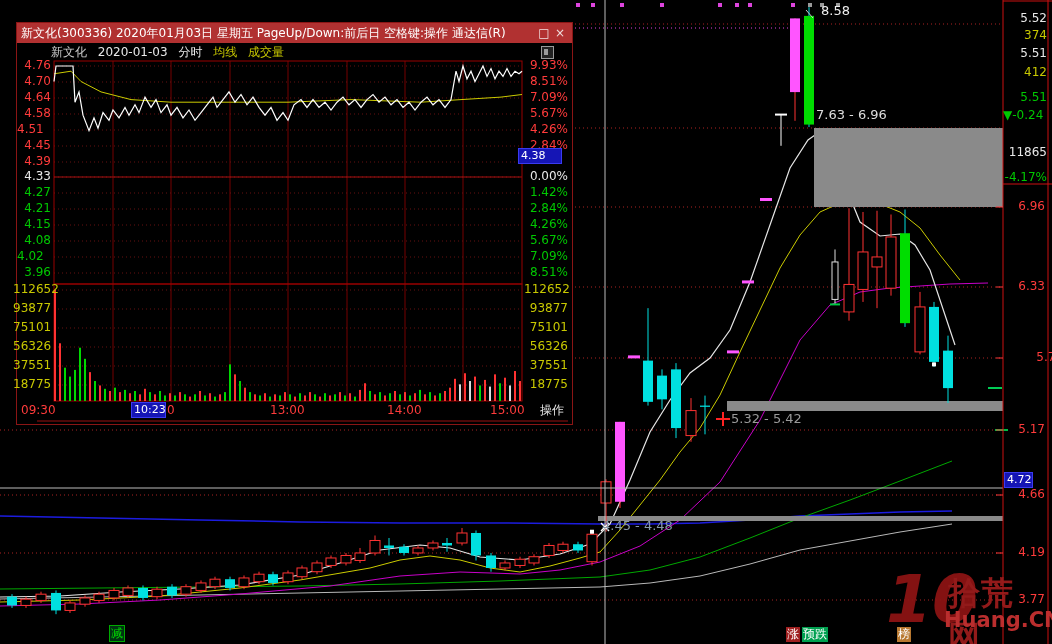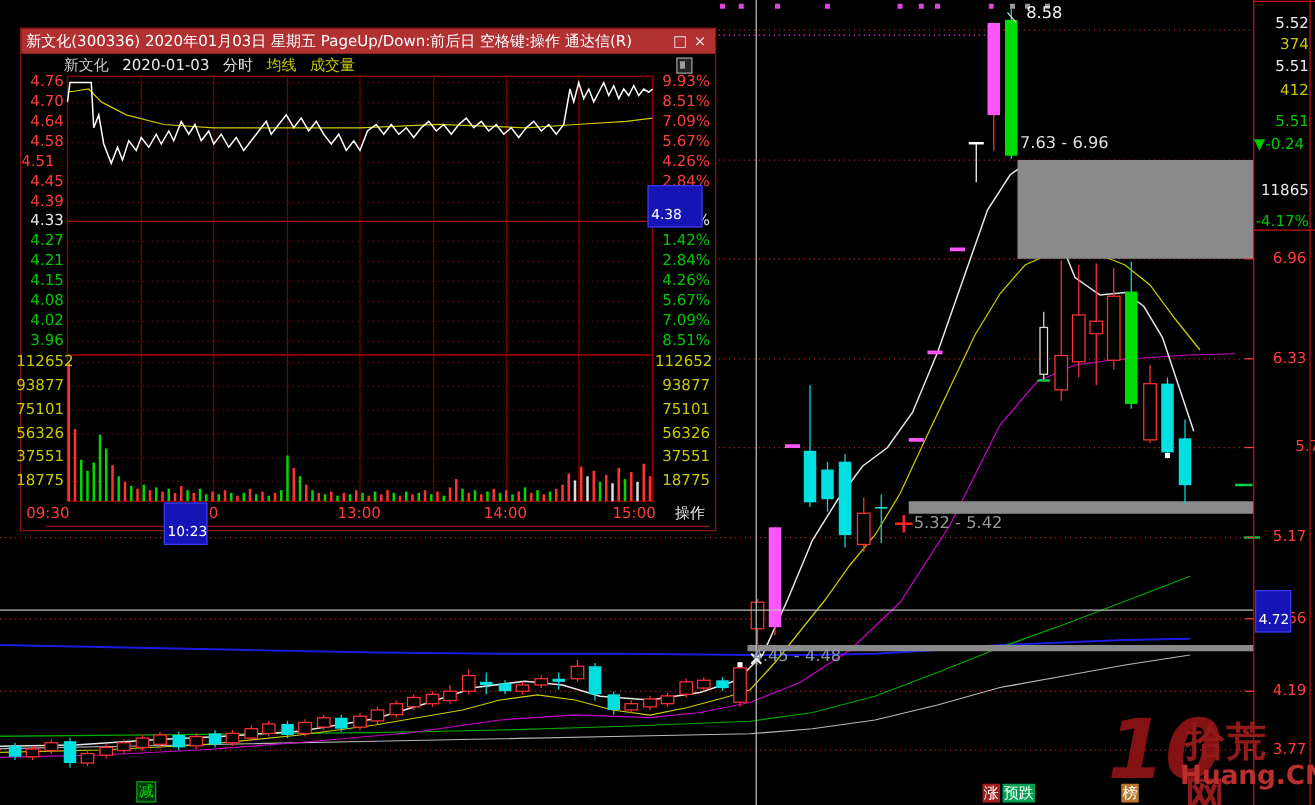--- a/index.html
+++ b/index.html
@@ -9,21 +9,21 @@
   .lab{position:absolute;font-size:12px;line-height:14px;white-space:nowrap;}
   .r{color:#ff3b3b;} .w{color:#e8e8e8;} .y{color:#c8c800;}
   #inset-window{position:absolute;left:16px;top:22px;width:557px;height:403px;background:#000;border:1px solid #8b1515;box-sizing:border-box;z-index:10;}
   #inset-title-bar{position:absolute;left:0;top:0;width:100%;height:20px;background:#b13131;color:#fff;font-size:12px;line-height:20px;display:flex;box-sizing:border-box;padding:0 4px;}
   #inset-title{flex:1;overflow:hidden;white-space:nowrap;}
   .win-btn{width:16px;text-align:center;color:#f0dede;cursor:default;font-size:12px;}
   #inset-subtitle{position:absolute;left:0;top:21px;width:100%;height:17px;font-size:12px;line-height:16px;}
   #inset-subtitle span{margin-right:7px;}
   #mode-icon{position:absolute;left:524px;top:2px;width:11px;height:11px;border:1px solid #9a9a9a;background:#222;}
   #mode-icon::after{content:"";position:absolute;left:2px;top:2px;width:4px;height:6px;background:#9a9a9a;}
-  .blue-box{position:absolute;background:#1515b5;border:1px solid #3a3af0;color:#fff;font-size:11px;line-height:14px;padding:16px 2px;box-sizing:border-box;z-index:12;}
+  .blue-box{position:absolute;background:#1515b5;border:1px solid #3a3af0;color:#fff;font-size:11px;line-height:14px;padding:0 2px;box-sizing:border-box;z-index:12;}
   .ann{position:absolute;font-size:13px;z-index:6;white-space:nowrap;}
   .sig{position:absolute;font-size:12px;line-height:15px;padding:0 1px;color:#fff;z-index:6;}
   #watermark{position:absolute;left:886px;top:564px;width:130px;height:80px;z-index:20;opacity:0.95;}
   #wm-num{position:absolute;left:0;top:-4px;font-size:66px;font-weight:bold;font-style:italic;color:#8c1414;line-height:80px;}
   #wm-cn{position:absolute;left:62px;top:8px;font-size:32px;font-weight:bold;color:#9a1c1c;letter-spacing:1px;}
   #wm-site{position:absolute;left:58px;top:44px;font-size:21px;font-weight:bold;color:#c53131;}
   svg{display:block;}
 </style>
 </head>
 <body>
@@ -422,21 +422,21 @@
         <div class="lab" style="left: 0px; top: 67px; width: 34px; text-align: right; color: rgb(255, 59, 59); z-index: 3;">4.64</div>
         <div class="lab" style="left: 0px; top: 83px; width: 34px; text-align: right; color: rgb(255, 59, 59); z-index: 3;">4.58</div>
         <div class="lab" style="left: 0px; top: 99px; width: 34px; color: rgb(255, 59, 59); z-index: 3;">4.51</div>
         <div class="lab" style="left: 0px; top: 115px; width: 34px; text-align: right; color: rgb(255, 59, 59); z-index: 3;">4.45</div>
         <div class="lab" style="left: 0px; top: 131px; width: 34px; text-align: right; color: rgb(255, 59, 59); z-index: 3;">4.39</div>
         <div class="lab" style="left: 0px; top: 146px; width: 34px; text-align: right; color: rgb(232, 232, 232); z-index: 3;">4.33</div>
         <div class="lab" style="left: 0px; top: 162px; width: 34px; text-align: right; color: rgb(0, 200, 0); z-index: 3;">4.27</div>
         <div class="lab" style="left: 0px; top: 178px; width: 34px; text-align: right; color: rgb(0, 200, 0); z-index: 3;">4.21</div>
         <div class="lab" style="left: 0px; top: 194px; width: 34px; text-align: right; color: rgb(0, 200, 0); z-index: 3;">4.15</div>
         <div class="lab" style="left: 0px; top: 210px; width: 34px; text-align: right; color: rgb(0, 200, 0); z-index: 3;">4.08</div>
-        <div class="lab" style="left: 0px; top: 226px; width: 34px; text-align: right; color: rgb(0, 200, 0); z-index: 3;">4.02</div>
+        <div class="lab" style="left: 0px; top: 226px; width: 34px; text-align: left; color: rgb(0, 200, 0); z-index: 3;">4.02</div>
         <div class="lab" style="left: 0px; top: 242px; width: 34px; text-align: right; color: rgb(0, 200, 0); z-index: 3;">3.96</div>
       </div>
     <div id="inset-right-axis">
         <div class="lab" style="left: 507px; top: 35px; width: 44px; text-align: right; color: rgb(255, 59, 59); z-index: 3;">9.93%</div>
         <div class="lab" style="left: 507px; top: 51px; width: 44px; text-align: right; color: rgb(255, 59, 59); z-index: 3;">8.51%</div>
         <div class="lab" style="left: 507px; top: 67px; width: 44px; text-align: right; color: rgb(255, 59, 59); z-index: 3;">7.09%</div>
         <div class="lab" style="left: 507px; top: 83px; width: 44px; text-align: right; color: rgb(255, 59, 59); z-index: 3;">5.67%</div>
         <div class="lab" style="left: 507px; top: 99px; width: 44px; text-align: right; color: rgb(255, 59, 59); z-index: 3;">4.26%</div>
         <div class="lab" style="left: 507px; top: 115px; width: 44px; text-align: right; color: rgb(255, 59, 59); z-index: 3;">2.84%</div>
         <div class="lab" style="left: 507px; top: 146px; width: 44px; text-align: right; color: rgb(232, 232, 232); z-index: 3;">0.00%</div>

